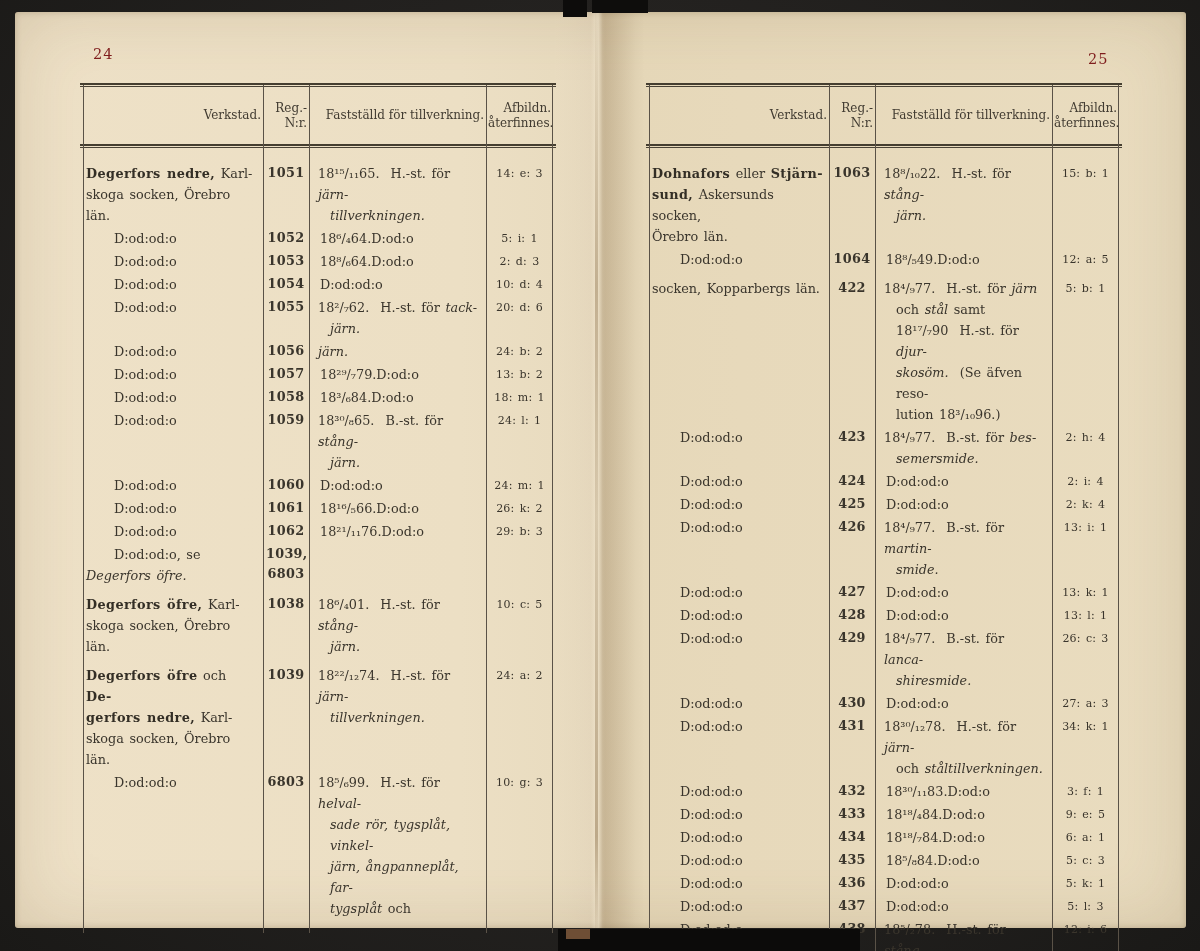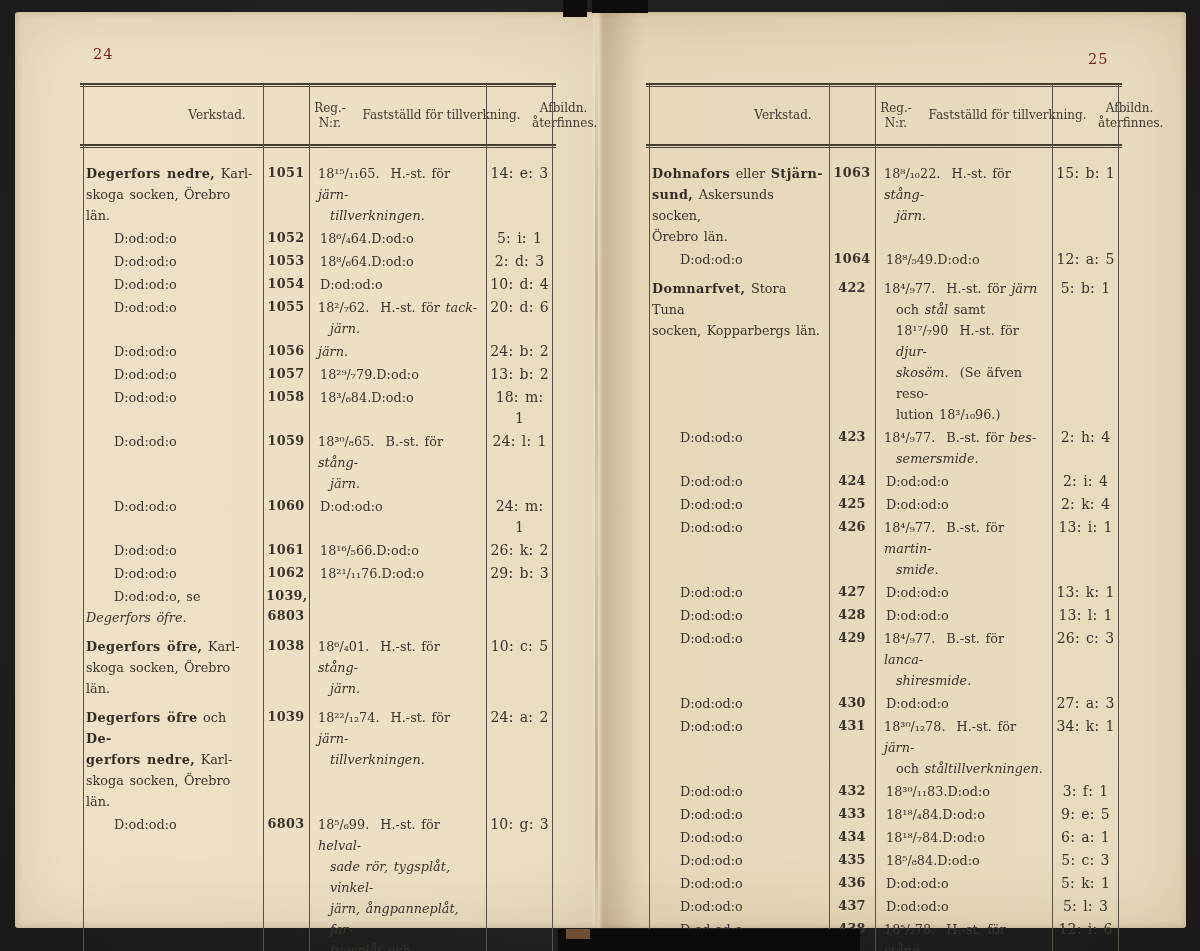--- a/index.html
+++ b/index.html
@@ -35,34 +35,34 @@
   #pagenum-left{left:93px;top:46px;}
   #pagenum-right{left:1088px;top:51px;text-align:center;}
 
   .btable{position:absolute;width:470px;font-size:12.8px;line-height:21px;color:#3a352c;}
   #table-left{left:83px;top:83px;}
   #table-right{left:649px;top:83px;}
 
   .hrule{height:4px;border-top:2px solid #453e30;border-bottom:1px solid #4a4336;
          box-sizing:border-box;margin-left:-3px;margin-right:-3px;}
   .thead{display:grid;grid-template-columns:180px 46px 177px 67px;height:57px;
-         align-items:center;text-align:center;font-size:12px;line-height:15px;color:#413b31;padding-left:44px;}
+         align-items:center;text-align:right;font-size:12px;line-height:15px;color:#413b31;}
   .thead .hc{padding:0 2px;}
   .tbody{padding:7px 0 14px 0;}
 
   .vline{position:absolute;top:2px;bottom:0;width:1px;background:#5a5247;}
 
   .row{display:grid;grid-template-columns:180px 46px 177px 67px;margin-top:2px;}
   .row.named{margin-top:8px;}
   .cell{padding:0 3px;}
   .cell-v{padding-left:3px;padding-right:6px;}
   .cell-f{padding-left:9px;padding-right:4px;}
   .cell-r{text-align:center;font-weight:bold;letter-spacing:0.3px;}
   .cell-r .line{line-height:20px;}
-  .cell-a{text-align:center;font-size:14px;letter-spacing:0.2px;}
+  .cell-a{text-align:center;font-size:11px;letter-spacing:0.2px;}
   .line{white-space:pre-wrap;word-spacing:1.5px;}
   .line.sp{display:flex;white-space:normal;}
   .cell-v .line.sp{padding-left:28px;padding-right:32px;}
   .cell-f .line.sp{padding-left:2px;padding-right:16px;}
   .cell-f .line:not(.sp):not(:first-child){padding-left:12px;}
   .b{font-weight:bold;letter-spacing:0.4px;color:#332e25;}
   .i{font-style:italic;}
 </style>
 </head>
 <body>
@@ -482,21 +482,20 @@
               <span>D:o</span>
               <span>d:o</span>
             </div>
           </div>
           <div class="cell cell-a">
             <div class="line">12: a: 5</div>
           </div>
         </div>
         <div class="row named">
           <div class="cell cell-v">
-            <div class="line"><span class="b">Domnarfvet,</span><span> Stora Tuna</span></div>
             <div class="line"><span>socken, Kopparbergs län.</span></div>
           </div>
           <div class="cell cell-r">
             <div class="line">422</div>
           </div>
           <div class="cell cell-f">
             <div class="line"><span>18⁴/₉77.  H.-st. för </span><span class="i">järn</span></div>
             <div class="line"><span>och </span><span class="i">stål</span><span> samt</span></div>
             <div class="line"><span>18¹⁷/₇90  H.-st. för </span><span class="i">djur-</span></div>
             <div class="line"><span class="i">skosöm.</span><span>  (Se äfven reso-</span></div>

